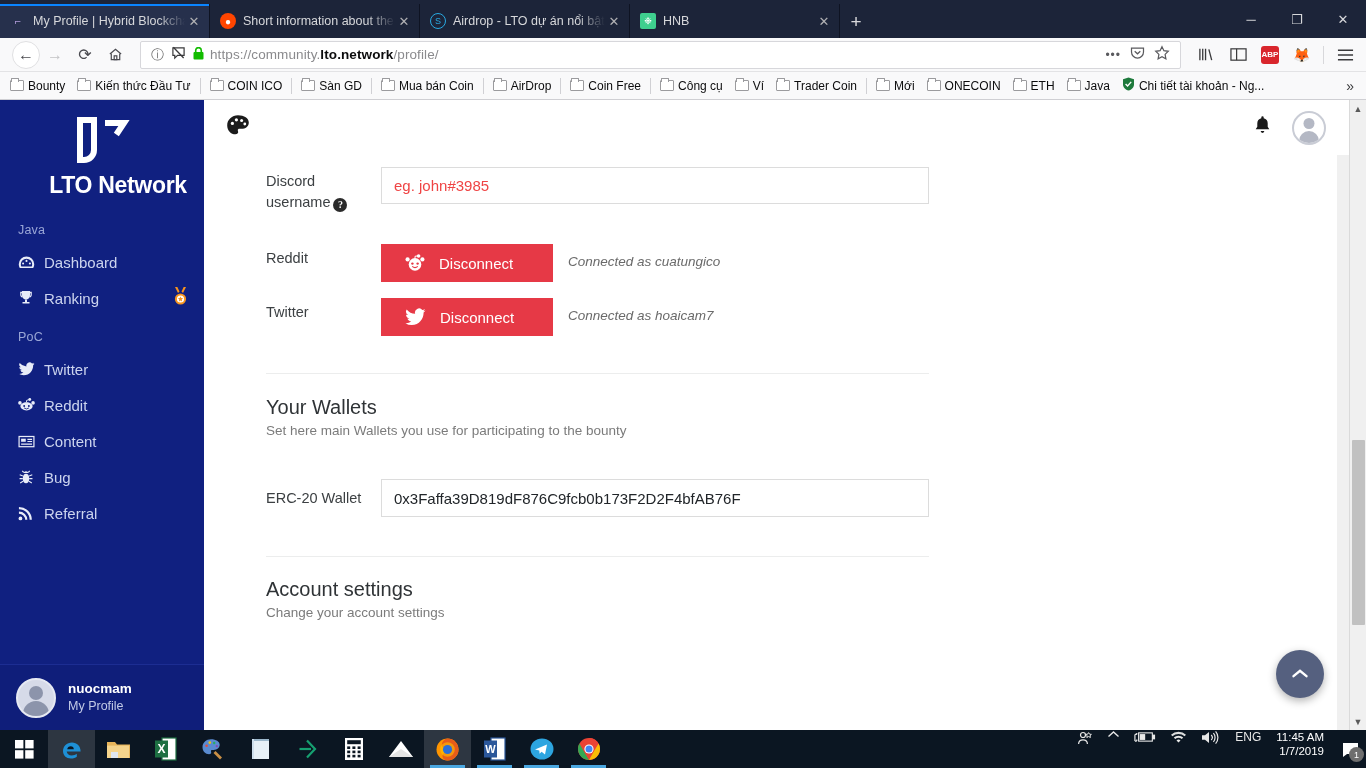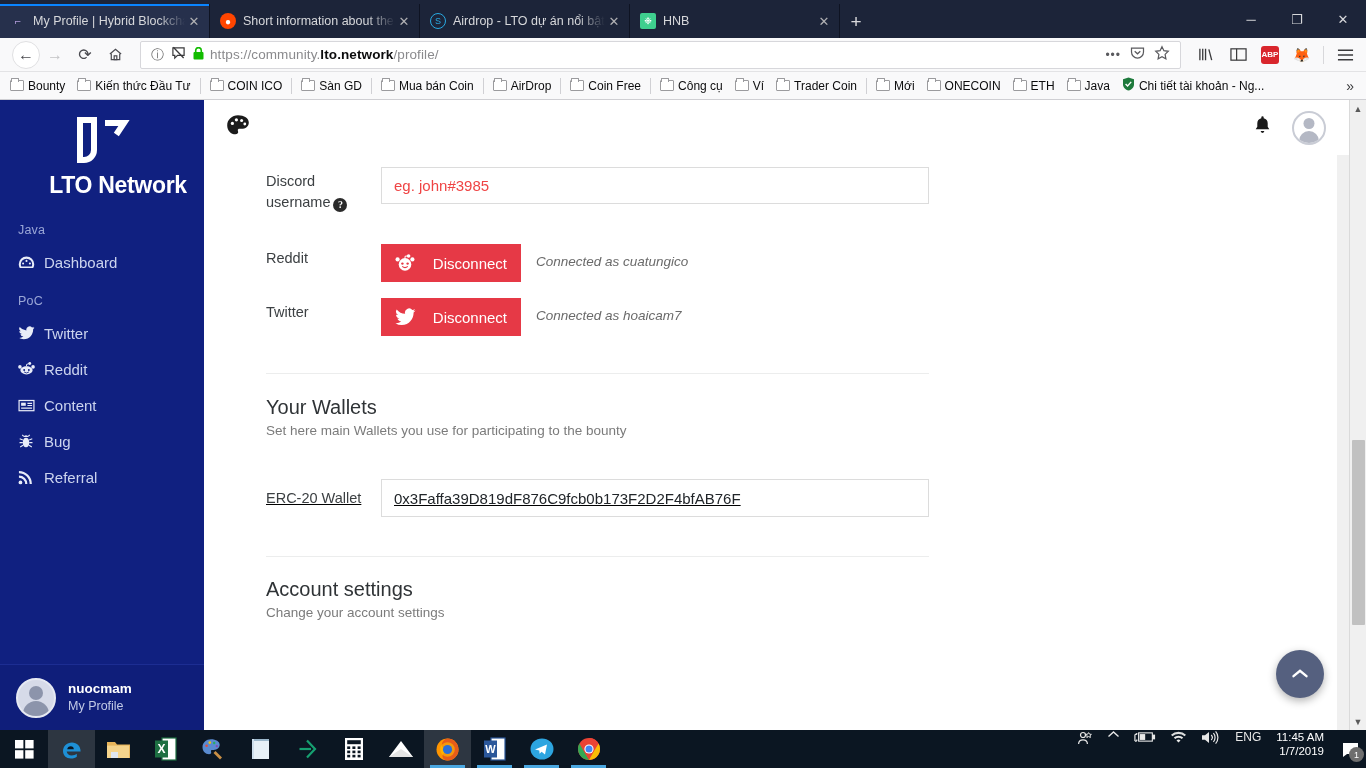--- a/index.html
+++ b/index.html
@@ -187,23 +187,23 @@
     vertical-align: -1px; font-family: "Liberation Serif", serif;
   }
   .textinput {
     flex: 1; height: 37px; border: 1px solid #dcdcdc; background: #fff;
     display: flex; align-items: center; padding: 0 12px;
     font-size: 15px; color: #212529;
   }
   .textinput.placeholder { color: #ef4444; }
 
   .btn-social {
-    display: inline-flex; align-items: center; height: 38px; width: 140px;
+    display: inline-flex; align-items: center; height: 38px; width: 172px;
     background: #e63946; color: #fff; border: none;
-    font-size: 15px; padding: 0 14px; gap: 14px; justify-content: space-between;
+    font-size: 15px; padding: 0 24px; gap: 14px;
   }
   .btn-social .sico { font-size: 16px; display: flex; align-items: center; }
   .conn-note {
     font-size: 13.5px; color: #6a6a6a; font-style: italic;
     margin-left: 15px; padding-top: 10px;
   }
   .divider { height: 1px; background: #eceded; margin: 0; }
 
   .sec-title { font-size: 20px; color: #2f3336; font-weight: 400; }
   .sec-sub { font-size: 13.5px; color: #7b7b7b; margin-top: 4px; }
@@ -484,20 +484,39 @@
           <svg width="17" height="15" viewBox="0 0 18 15" fill="#e8ecf8">
             <path d="M9 1.2A8.2 8.2 0 0 0 .8 9.4c0 1.5.4 2.8 1.1 4h14.2a8.1 8.1 0 0 0 1.1-4A8.2 8.2 0 0 0 9 1.2zm0 2.2a6 6 0 0 1 6 6 5.8 5.8 0 0 1-.5 2.4H3.5A5.8 5.8 0 0 1 3 9.4a6 6 0 0 1 6-6z"></path>
             <circle cx="5.4" cy="8.6" r="1.1"></circle>
               <circle cx="9" cy="5.8" r="1.1"></circle>
               <circle cx="12.6" cy="8.6" r="1.1"></circle>
           </svg>
         </span>
         <span class="nav-label">Dashboard</span>
       </div>
 
+      <div class="nav-item">
+        <span class="nav-ico">
+          <svg width="16" height="16" viewBox="0 0 16 16" fill="#e8ecf8">
+            <path d="M4 1h8v4.2A4 4 0 0 1 8 9.4 4 4 0 0 1 4 5.2z"></path>
+            <path d="M7 9.4h2v2.6H7zM4.5 12h7v1.4h-7z"></path>
+            <path d="M2.2 1.7h2v1.6H3.4v1.4c0 .7.4 1.2 1 1.4v1.5C2.9 7.2 2.2 6.1 2.2 4.7zM11.8 1.7h2v3c0 1.4-.7 2.5-2.2 2.9V6.1c.6-.2 1-.7 1-1.4V3.3h-.8z"></path>
+          </svg>
+        </span>
+        <span class="nav-label">Ranking</span>
+        <span class="nav-badge">
+          <svg width="19" height="20" viewBox="0 0 19 20">
+            <path d="M4 1l3 6 1.5-1.5L6.3 1z" fill="#f7941e"></path>
+            <path d="M15 1l-3 6-1.5-1.5L12.7 1z" fill="#f7941e"></path>
+            <circle cx="9.5" cy="13" r="5.6" fill="#f7941e"></circle>
+            <circle cx="9.5" cy="13" r="3.6" fill="#ffffff"></circle>
+            <path d="M9.5 10.4l.8 1.7 1.8.2-1.4 1.3.4 1.8-1.6-.9-1.6.9.4-1.8-1.4-1.3 1.8-.2z" fill="#f7941e"></path>
+          </svg>
+        </span>
+      </div>
 
       <div class="nav-sec">PoC</div>
 
       <div class="nav-item">
         <span class="nav-ico">
           <svg width="17" height="14" viewBox="0 0 18 15" fill="#e8ecf8">
             <path d="M17.6 2a7 7 0 0 1-2 .6A3.5 3.5 0 0 0 17.1.7a7 7 0 0 1-2.2.9 3.5 3.5 0 0 0-6 3.2A10 10 0 0 1 1.7 1.1 3.5 3.5 0 0 0 2.8 5.7a3.4 3.4 0 0 1-1.6-.4 3.5 3.5 0 0 0 2.8 3.4 3.5 3.5 0 0 1-1.6.1 3.5 3.5 0 0 0 3.3 2.4A7.1 7.1 0 0 1 .6 12.7a10 10 0 0 0 5.4 1.6c6.5 0 10.1-5.5 10.1-10.2v-.5A7 7 0 0 0 17.6 2z"></path>
           </svg>
         </span>
         <span class="nav-label">Twitter</span>
@@ -628,21 +647,21 @@
                 <span>Disconnect</span>
               </button>
               <span class="conn-note">Connected as hoaicam7</span>
             </div>
 
             <div class="divider" style="margin-top:37px;"></div>
 
             <div style="padding-top:22px;">
               <div class="sec-title">Your Wallets</div>
               <div class="sec-sub">Set here main Wallets you use for participating to the bounty</div>
-              <div class="row" style="padding-top:41px;text-decoration:underline;">
+              <div class="row" style="padding-top:41px;">
                 <div class="row-label" style="padding-top:9px;">ERC-20 Wallet</div>
                 <div class="textinput" style="height:38px;">0x3Faffa39D819dF876C9fcb0b173F2D2F4bfAB76F</div>
               </div>
             </div>
 
             <div class="divider" style="margin-top:39px;"></div>
 
             <div style="padding-top:21px;">
               <div class="sec-title">Account settings</div>
               <div class="sec-sub">Change your account settings</div>

